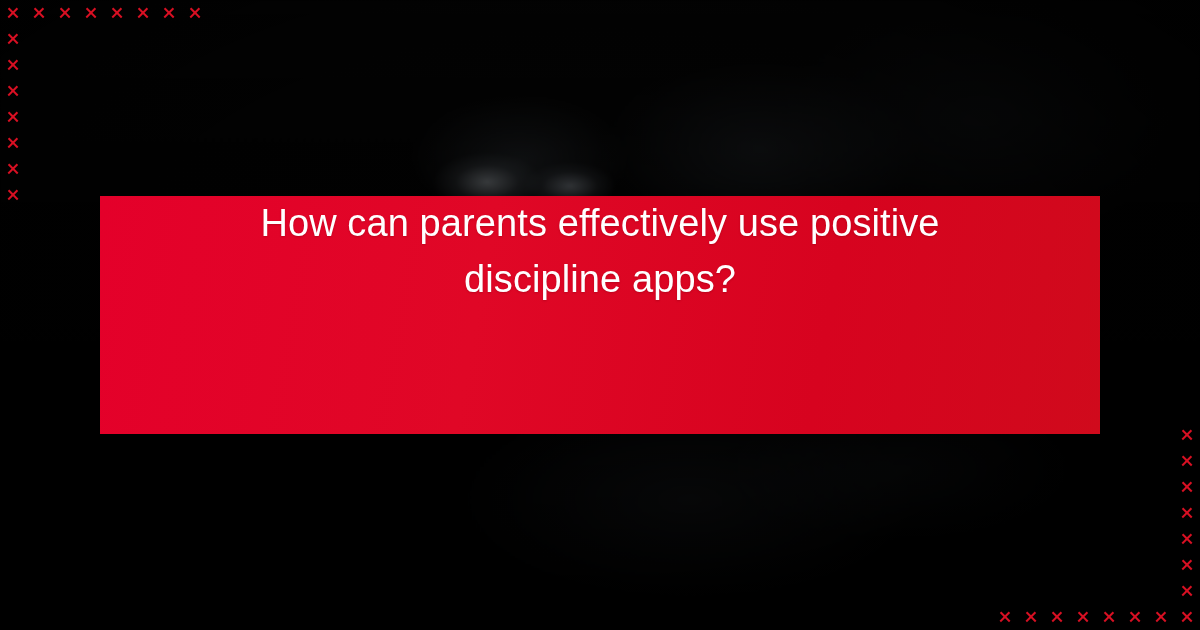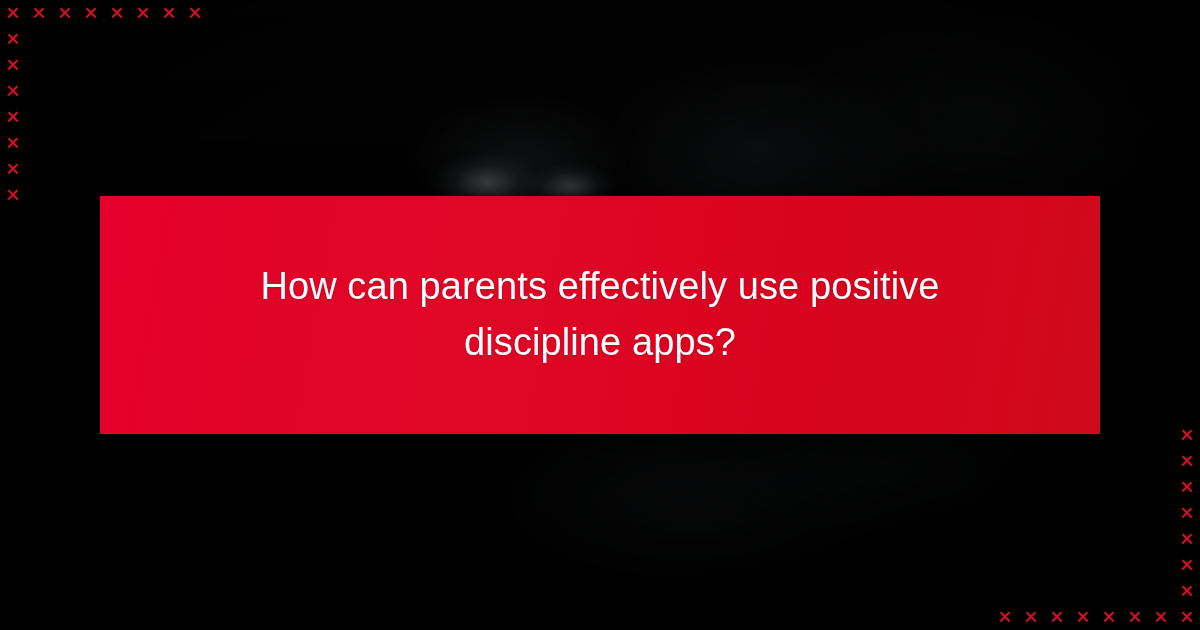--- a/index.html
+++ b/index.html
@@ -72,21 +72,21 @@
 
   
   .banner {
     position: absolute;
     left: 100px;
     top: 196px;
     width: 1000px;
     height: 238px;
     background: linear-gradient(100deg, #e4002a 0%, #e00726 38%, #d7031f 72%, #d00a1c 100%);
     display: flex;
-    align-items: center;
+    align-items: flex-start;
     justify-content: center;
     box-sizing: border-box;
     padding: 0 60px;
   }
   .banner-title {
     color: #ffffff;
     font-size: 38px;
     line-height: 1.47;
     font-weight: 400;
     text-align: center;

